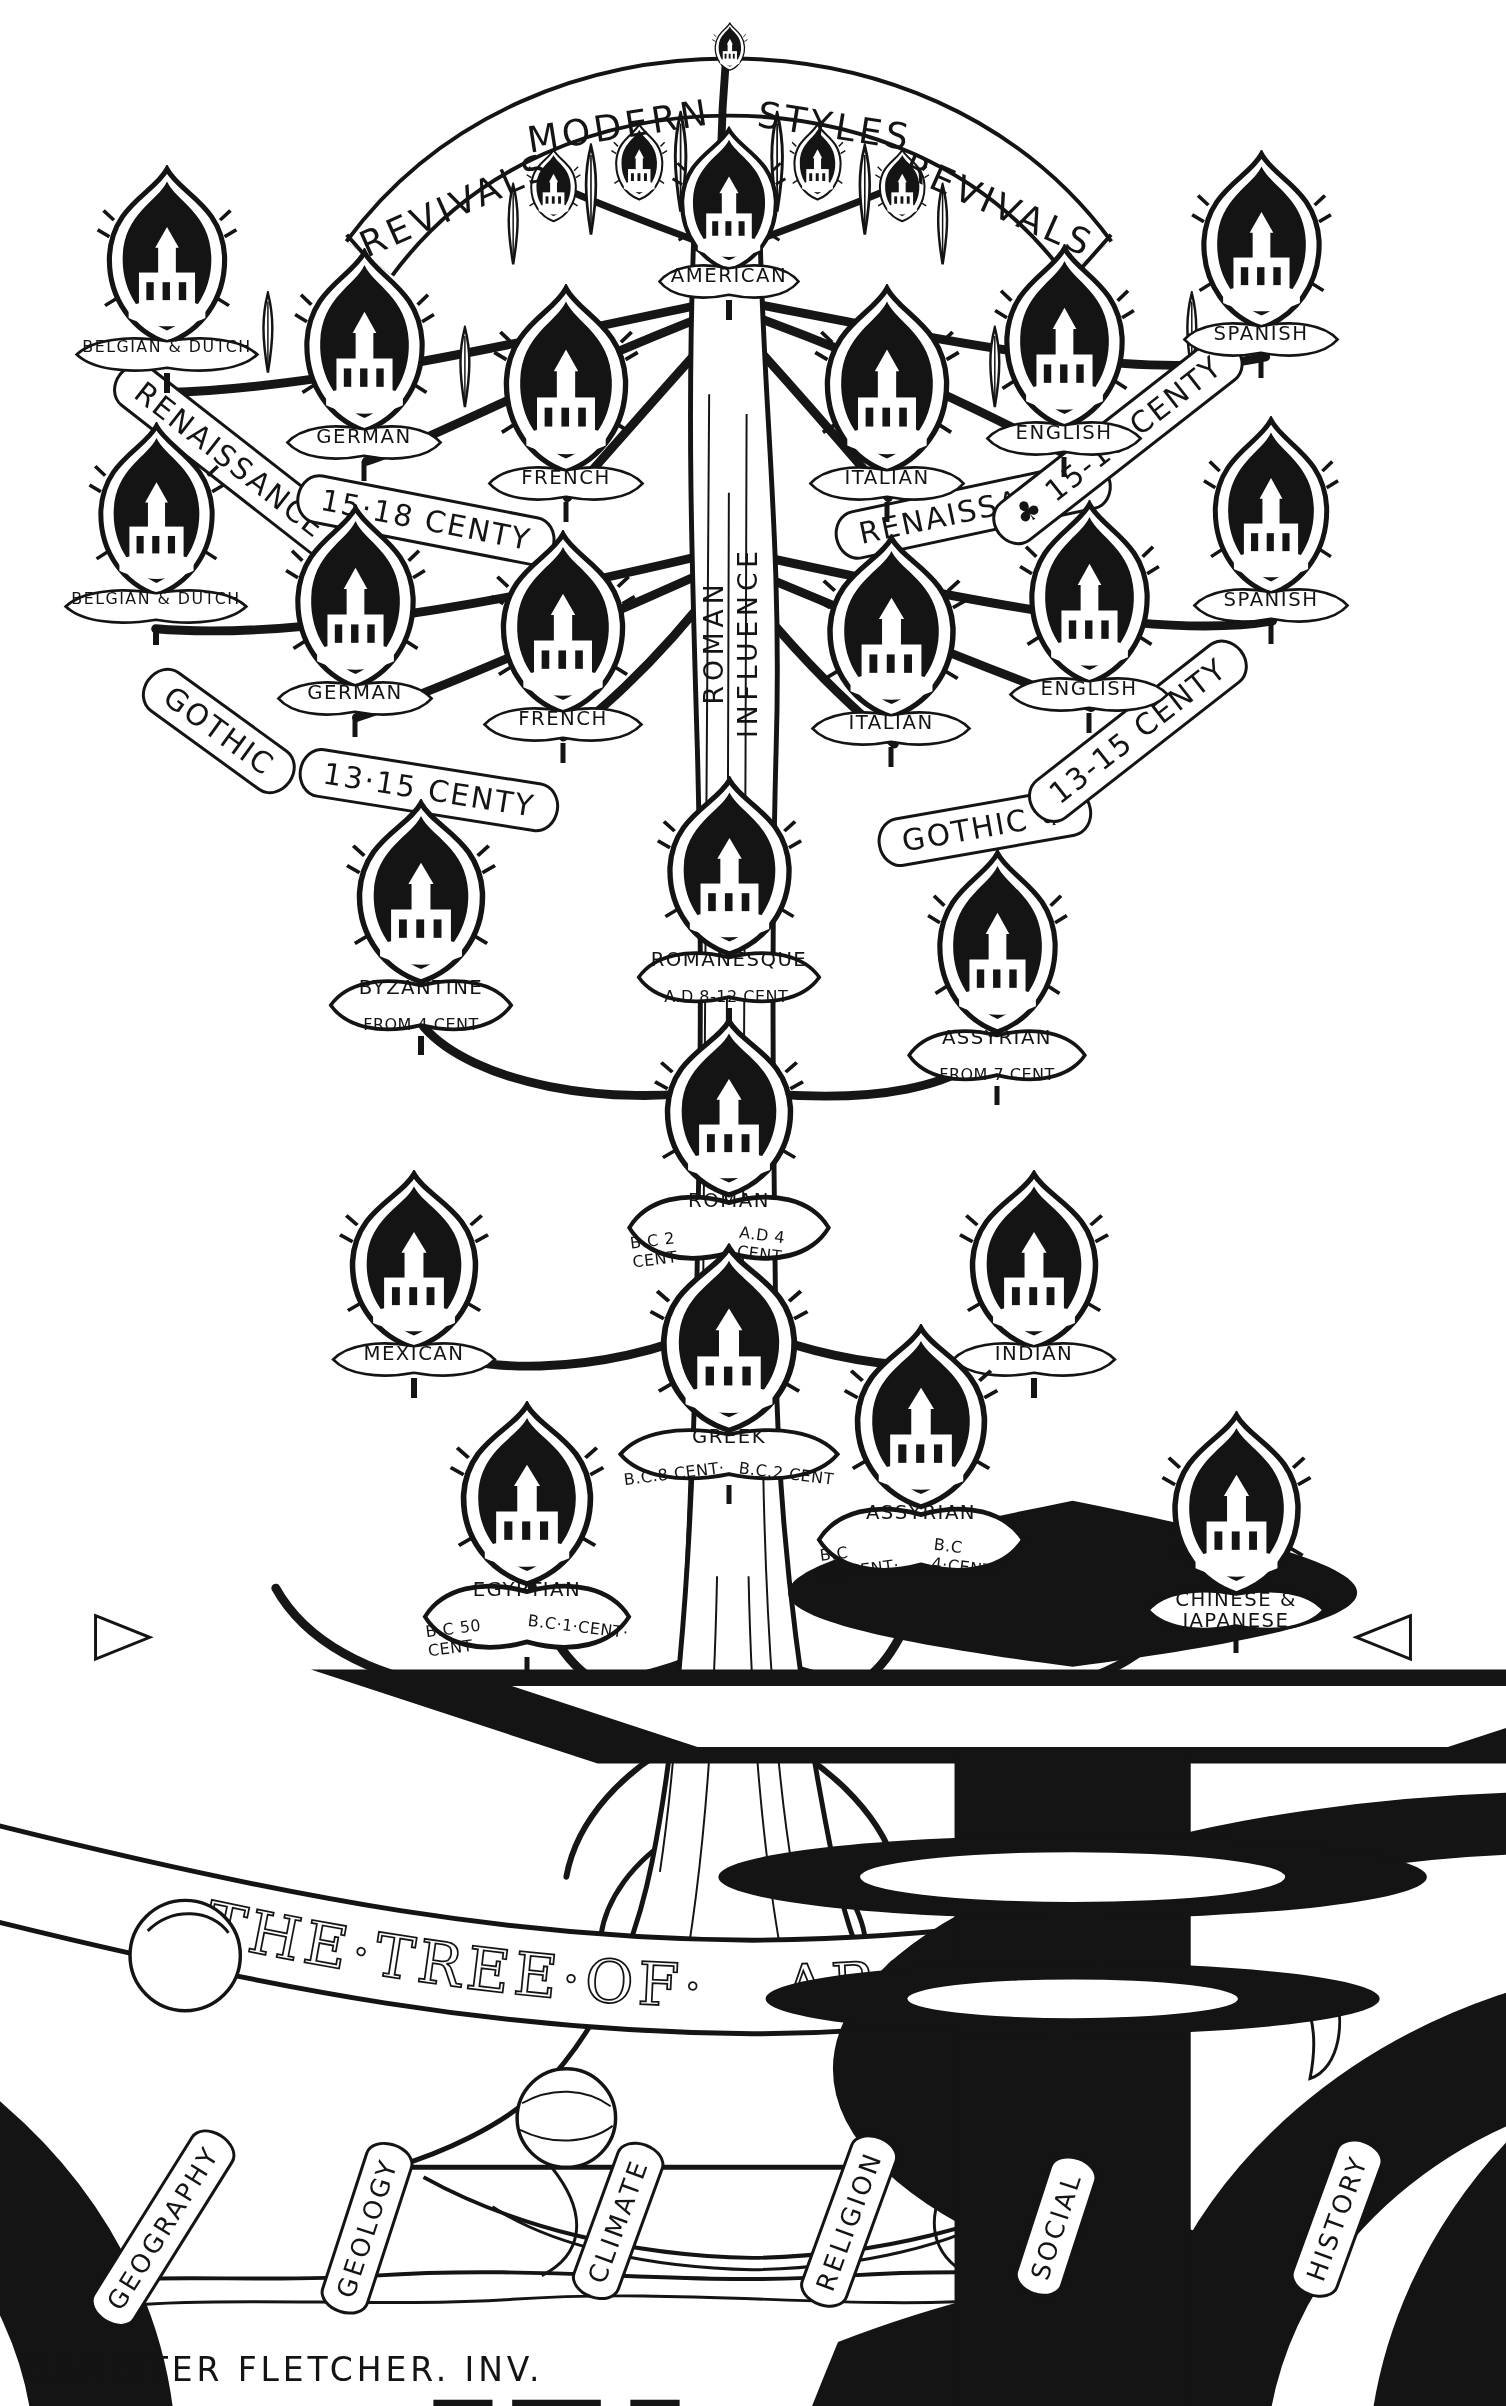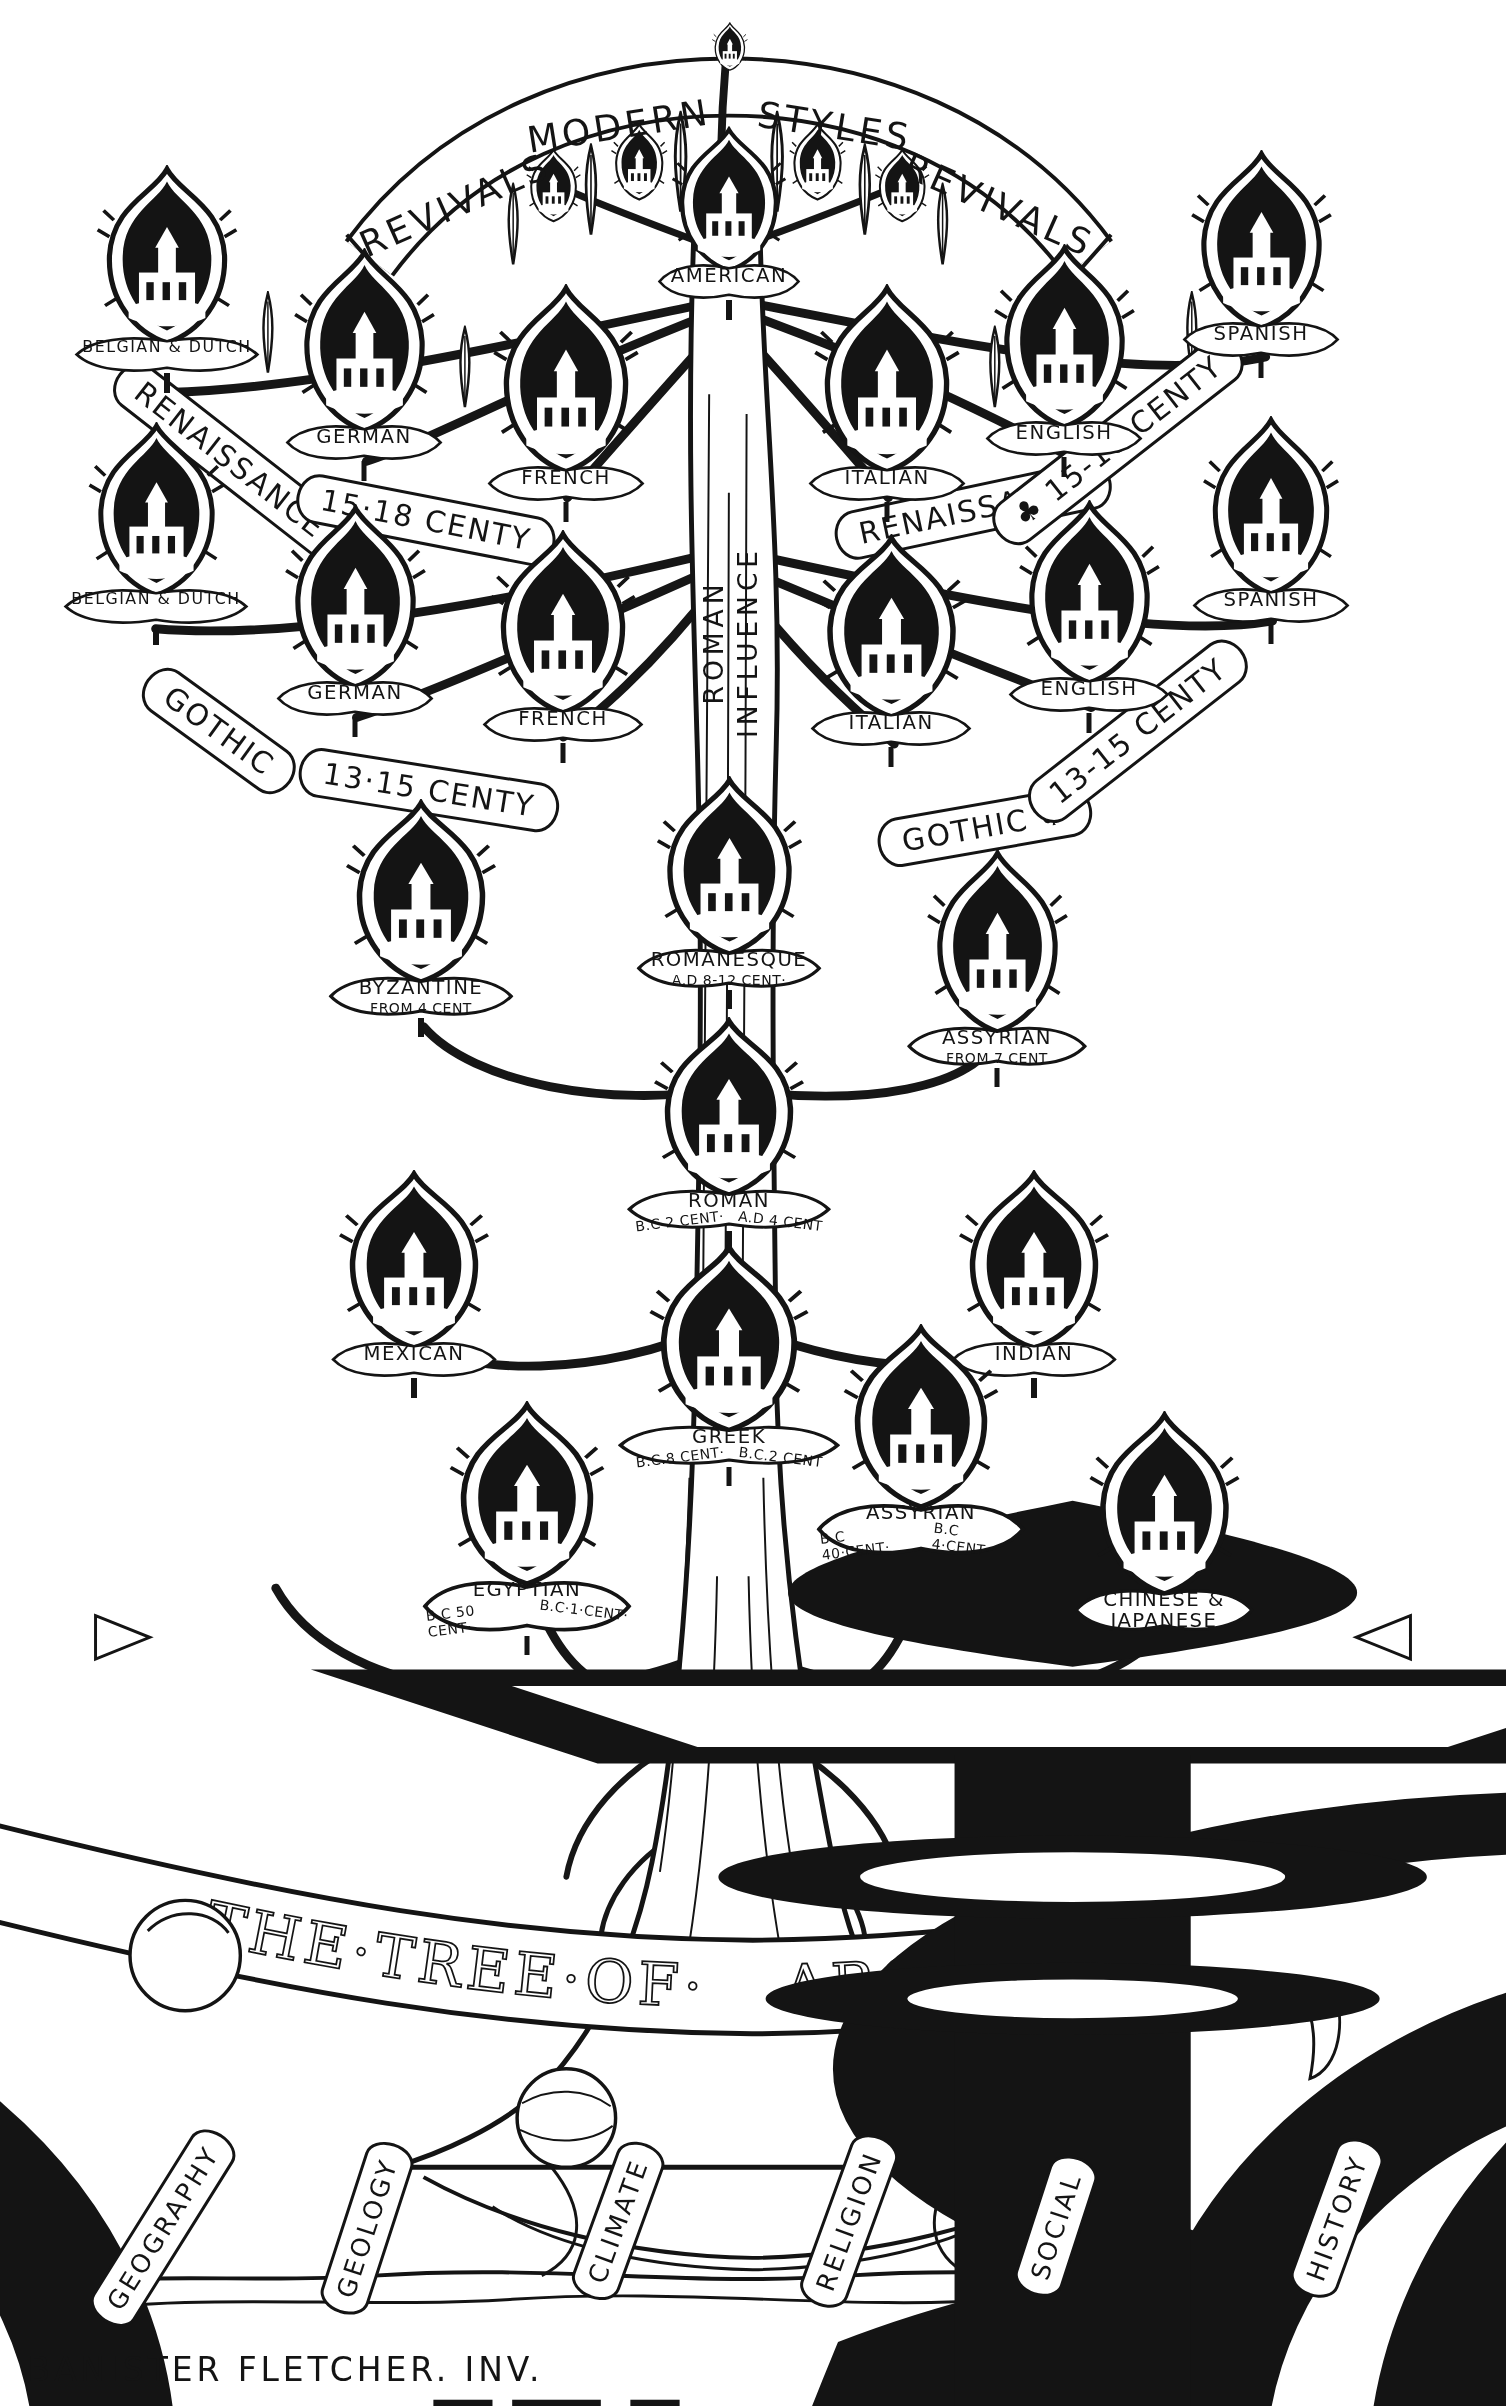--- a/index.html
+++ b/index.html
@@ -7,21 +7,21 @@
           font-family:"DejaVu Sans", sans-serif;color:#141414;}
   .bg{position:absolute;left:0;top:0;}
   
   .node{position:absolute;transform:translateX(-50%);display:flex;flex-direction:column;align-items:center;z-index:4;}
   .med{width:var(--mw);height:var(--mh);display:block;}
   .pod{position:relative;width:var(--pw);min-height:47px;margin-top:-15.8px;display:flex;}
   .podbg{position:absolute;inset:0;width:100%;height:100%;}
   .podtext{position:relative;width:100%;display:flex;flex-direction:column;align-items:center;justify-content:flex-start;padding:7.9px 7.9px 6.9px;}
   .nlabel{font-size:19.7px;letter-spacing:1.5px;line-height:1.05;white-space:nowrap;}
   .n-wide .nlabel{font-size:15.8px;}
-  .dates{display:flex;gap:13.8px;font-size:14px;letter-spacing:0.5px;margin-top:1px;}
+  .dates{display:flex;gap:13.8px;font-size:16px;letter-spacing:0.5px;margin-top:16px;}
   .dl{display:inline-block;transform:rotate(-7deg);}
   .dr{display:inline-block;transform:rotate(7deg);}
   .stem{width:5.9px;height:19.7px;background:#141414;margin-top:-4.9px;}
   
   .bannertext{position:absolute;transform:translate(-50%,-50%) rotate(var(--rot));
               font-size:36px;letter-spacing:3.9px;white-space:nowrap;z-index:5;}
   .erib{position:absolute;transform:translate(-50%,-50%) rotate(var(--rot));background:#fff;
         border:3px solid #141414;border-radius:21.7px/50%;padding:4.9px 21.7px;font-size:29.6px;
         letter-spacing:2px;white-space:nowrap;z-index:3;}
   .vrib{position:absolute;transform:translate(-50%,-50%) rotate(var(--rot));background:#fff;
@@ -576,21 +576,21 @@
         <span class="nlabel">ASSYRIAN</span>
         <div class="dates">
           <span class="dl">B.C 40·CENT·</span>
           <span class="dr">B.C 4·CENT·</span>
         </div>
       </div>
     </div>
       <div class="stem"></div>
   </div>
 
-  <div class="node" style="left:1164px;top:1411px;--mw:158px;--mh:187px;--pw:187px">
+  <div class="node" style="left:1236px;top:1411px;--mw:158px;--mh:187px;--pw:187px">
     <svg class="med" viewBox="0 0 160 190" width="158" height="187">
         <use href="#leaf"></use>
       </svg>
     <div class="pod">
         <svg class="podbg" viewBox="0 0 200 64" preserveAspectRatio="none">
           <use href="#pod"></use>
         </svg>
       <div class="podtext">
         <span class="nlabel">CHINESE &amp;</span>
         <span class="nlabel">JAPANESE</span>

